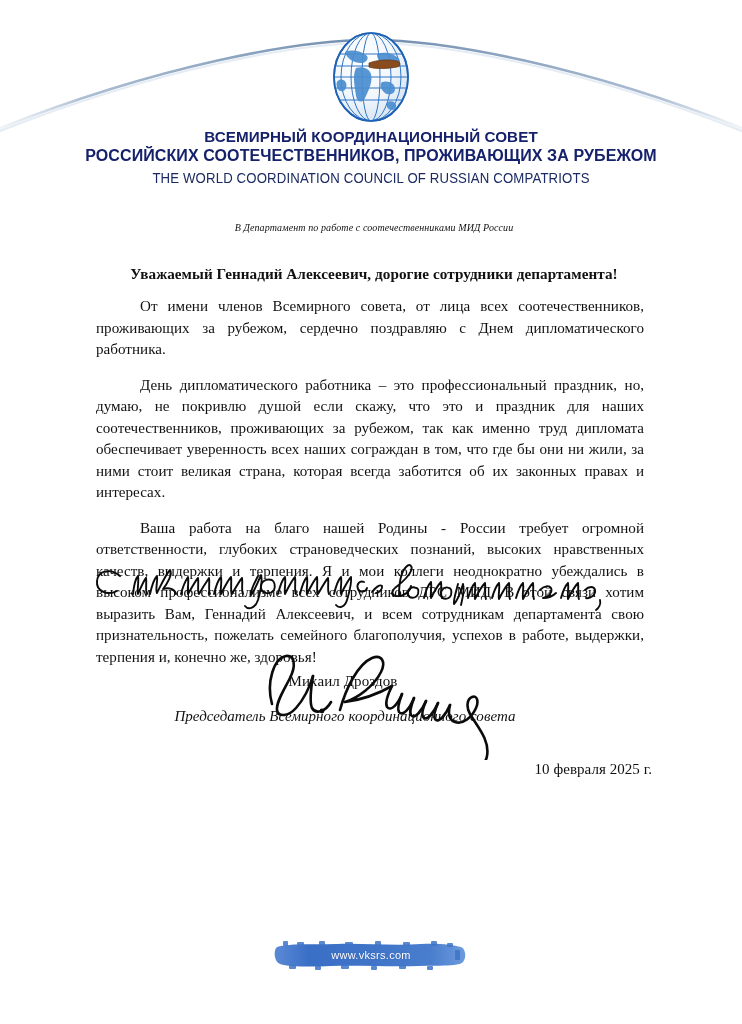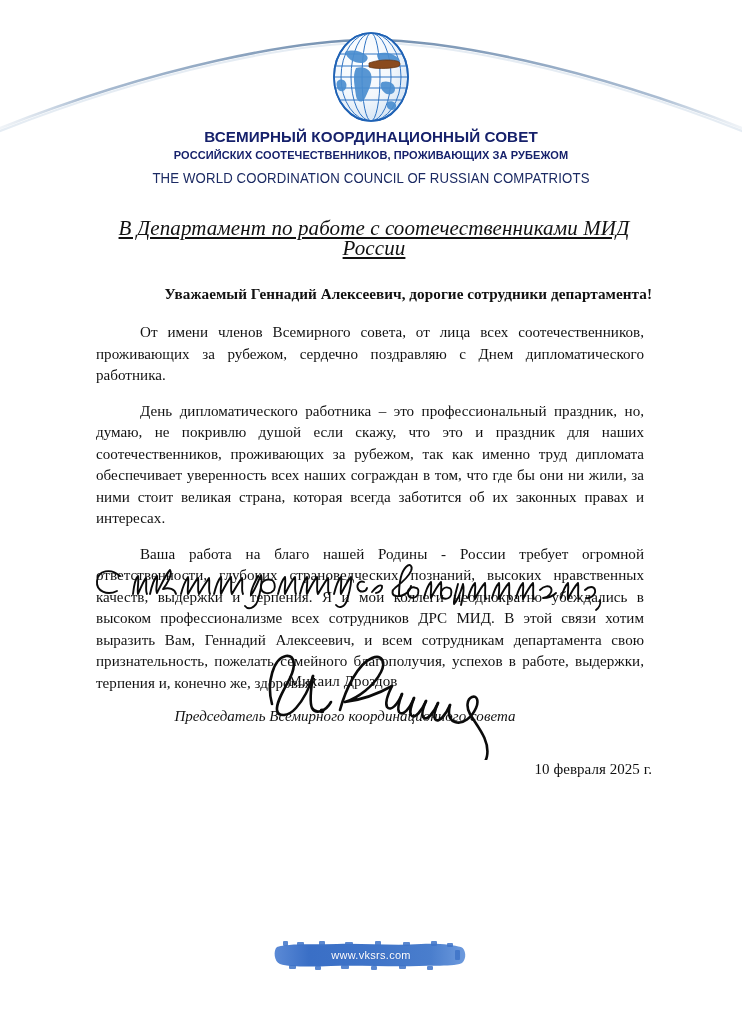--- a/index.html
+++ b/index.html
@@ -57,21 +57,21 @@
     width: 742px;
     text-align: center;
     font-family: "Liberation Sans", "DejaVu Sans", sans-serif;
     font-weight: bold;
     font-size: 15.2px;
     line-height: 19px;
     letter-spacing: 0.1px;
     color: #16216b;
     white-space: nowrap;
   }
-  .org-title .line2 { font-size: 11px; }
+  .org-title .line2 { font-size: 16px; }
 
   .org-subtitle {
     position: absolute;
     left: 0;
     top: 170px;
     width: 742px;
     text-align: center;
     font-family: "Liberation Sans", "DejaVu Sans", sans-serif;
     font-weight: normal;
     font-size: 14.2px;
@@ -84,34 +84,33 @@
   
   .content {
     position: absolute;
     left: 96px;
     top: 218px;
     width: 556px;
   }
 
   .addressee {
     font-style: italic;
-    font-size: 21px;
+    font-size: 10px;
     line-height: 20px;
     text-align: center;
     margin: 0 0 26px 0;
     letter-spacing: 0.1px;
-    text-decoration: underline;
   }
 
   .salutation {
     font-weight: bold;
     font-size: 15.2px;
     line-height: 20px;
-    margin: 0 0 18px 0;
-    text-align: right;
+    margin: 0 0 12px 0;
+    text-align: center;
     letter-spacing: 0.05px;
   }
 
   p.para {
     margin: 0 8px 14px 0;
     font-size: 15.1px;
     line-height: 21.5px;
     text-align: justify;
     text-indent: 44px;
     hyphens: none;

